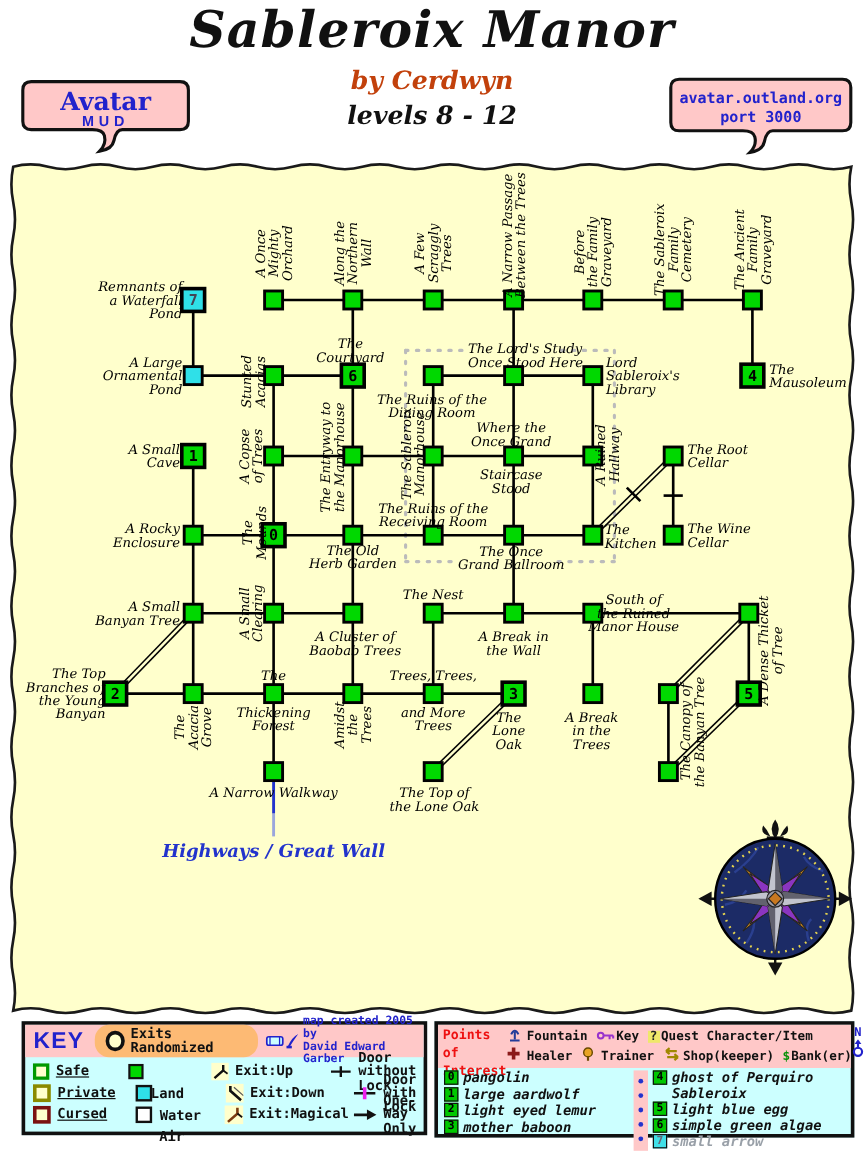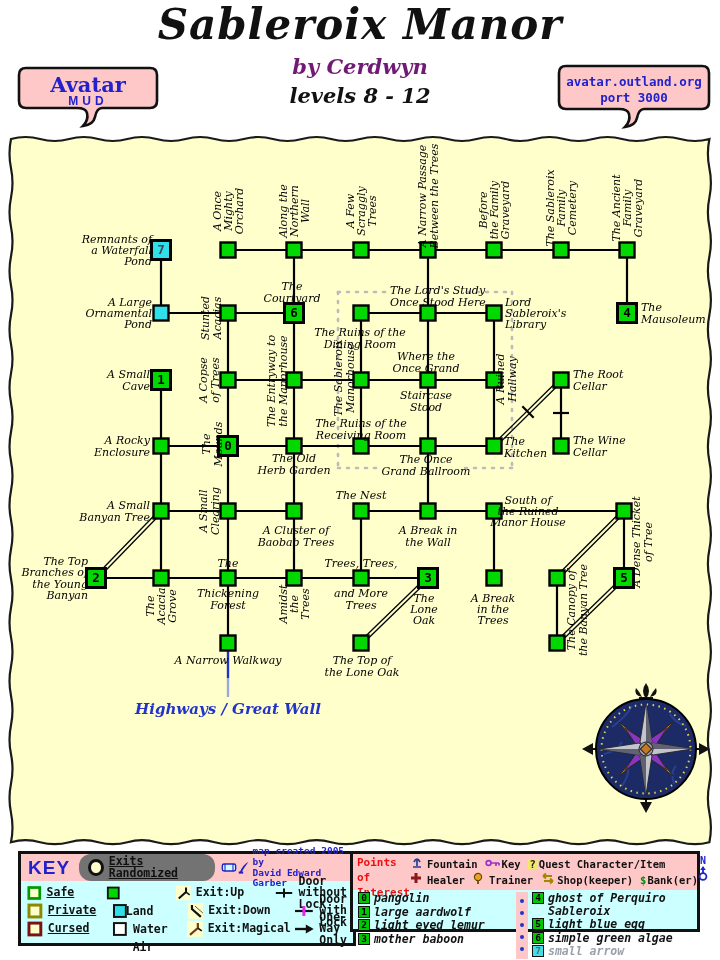--- a/index.html
+++ b/index.html
@@ -1,35 +1,35 @@
 <!DOCTYPE html>
 <html><head>
 <meta charset="utf-8">
 <style>
   html,body{margin:0;padding:0;background:#fff;}
   .page{position:relative;width:720px;height:960px;background:#fff;overflow:hidden;
         font-family:"DejaVu Serif",serif;}
   .title{position:absolute;left:0;top:2px;width:720px;text-align:center;
          font:bold italic 42px/1.1 "DejaVu Serif",serif;color:#111;letter-spacing:1px;}
   .byline{position:absolute;left:0;top:55px;width:720px;text-align:center;
-          font:bold italic 21px/1.1 "DejaVu Serif",serif;color:#701a75;}
+          font:bold italic 21px/1.1 "DejaVu Serif",serif;color:#c2410c;}
   .levels{position:absolute;left:0;top:84px;width:720px;text-align:center;
           font:bold italic 21px/1.1 "DejaVu Serif",serif;color:#111;}
   .badge-svg{position:absolute;}
   .map-svg{position:absolute;left:0;top:0;}
   .compass-svg{position:absolute;left:578px;top:682px;}
 
   
   .legend-box{position:absolute;background:#CCFFFF;border:3px solid #111;box-sizing:border-box;}
   #key-box{left:18px;top:851px;width:338px;height:95px;}
-  #poi-box{left:350px;top:851px;width:350px;height:81px;}
+  #poi-box{left:362px;top:851px;width:350px;height:97px;}
   .key-header{display:flex;align-items:center;background:#FFC8C8;height:27px;padding:0 4px;gap:6px;}
   .key-title{font:bold 19px/1 "Liberation Sans",sans-serif;color:#2222CC;letter-spacing:1px;padding:0 3px;}
-  .key-pill{display:flex;align-items:center;gap:5px;background:#737373;border-radius:12px;
-            padding:2px 9px;font:bold 11.5px/1 "DejaVu Sans Mono",monospace;color:#111;text-decoration:underline;}
+  .key-pill{display:flex;align-items:center;gap:5px;background:#fdba74;border-radius:12px;
+            padding:2px 9px;font:bold 11.5px/1 "DejaVu Sans Mono",monospace;color:#111;}
   .rand-circle{display:inline-block;width:11px;height:11px;border:3px solid #111;border-radius:50%;
                background:#FFFFCC;}
   .key-credit{margin-left:auto;display:flex;align-items:center;gap:3px;}
   .key-credit-text{font:bold 9.5px/1.15 "DejaVu Sans Mono",monospace;color:#2222CC;text-align:left;}
   .key-body{padding:3px 6px;}
   .key-row{display:flex;align-items:center;height:18px;gap:5px;
            font:bold 11.5px/1 "DejaVu Sans Mono",monospace;color:#111;}
   .kc1{width:60px;text-decoration:underline;} .kc2{width:50px;margin-top:38px;} .kc3{width:80px;} .kc4{flex:1;}
 
   .poi-header{display:flex;background:#FFC8C8;padding:2px 3px 2px 4px;height:32px;}

